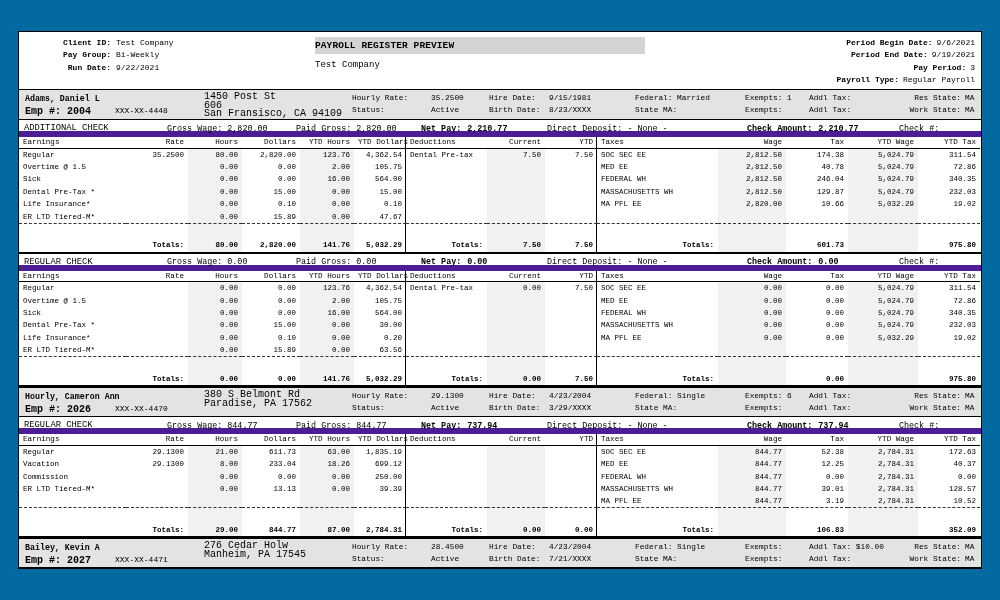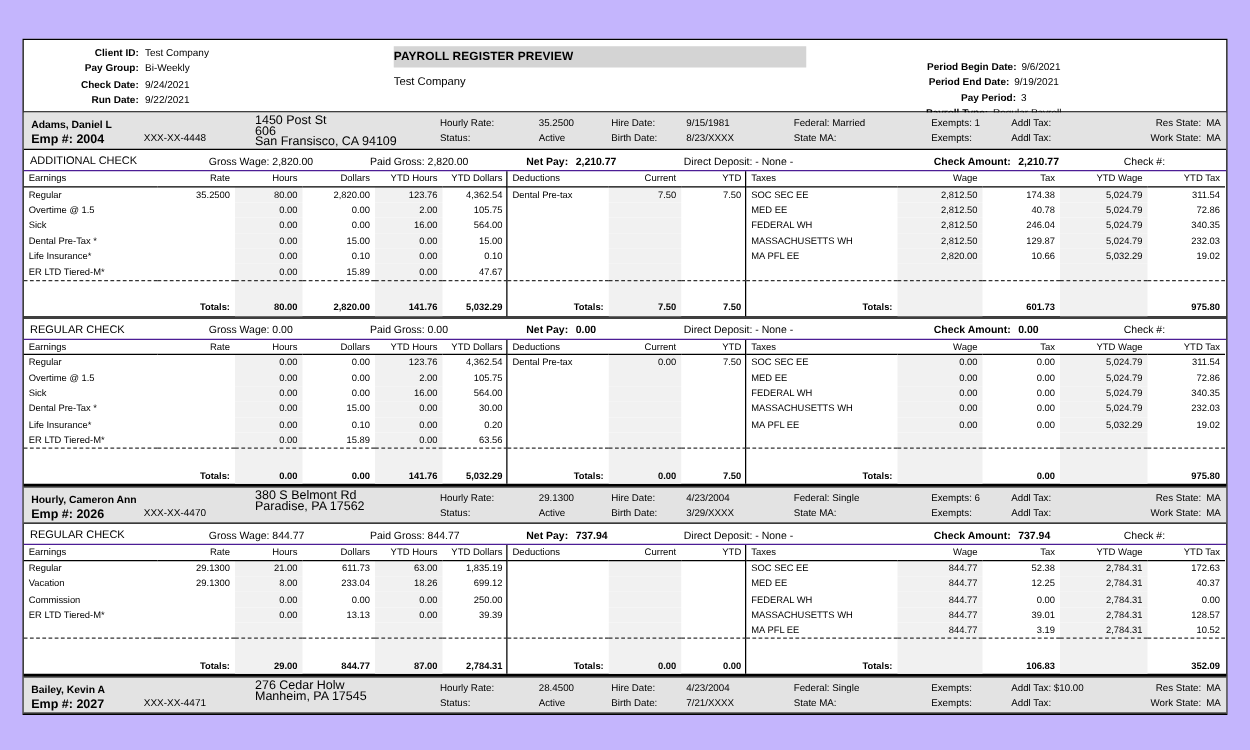--- a/index.html
+++ b/index.html
@@ -11,22 +11,23 @@
   body {
     font-family: "Liberation Sans", sans-serif;
     font-size: 7.5px;
     color: #000000;
     -webkit-font-smoothing: antialiased;
   }
   #page {
     position: relative;
     width: 1000px;
     height: 600px;
-    background: #c4b5fd;
+    background: #0369a1;
     overflow: hidden;
+    font-family: Liberation Mono, monospace;
   }
   .sheet {
     position: absolute;
     left: 18px;
     top: 31px;
     width: 964px;
     border: 1.5px solid #000;
     background: #fff;
     box-sizing: border-box;
   }
@@ -38,23 +39,23 @@
     border-bottom: 1.5px solid #000;
     box-sizing: border-box;
   }
   .hdr-left {
     position: absolute;
     left: 0px; top: 5px;
     width: 300px;
   }
   .hdr-right {
     position: absolute;
-    right: 6px; top: 16px;
+    right: 6px; top: 5px;
     width: 360px;
-    text-align: center;
+    text-align: right;
   }
   .kv {
     line-height: 12.4px;
     font-size: 8px;
     white-space: nowrap;
   }
   .hdr-left .kv .k {
     display: inline-block;
     width: 92px;
     text-align: right;
@@ -120,21 +121,21 @@
   .emp-c8 { position: absolute; left: 878px; width: 64px; text-align: right; }
   .emp-c9 { position: absolute; left: 946px; width: 24px; text-align: left; }
   .r1 { top: 4px; }
   .r2 { top: 16px; }
 
   
   .check-line {
     position: relative;
     height: 17px;
     font-size: 8.4px;
-    border-bottom: 1px solid #4c1d95;
+    border-bottom: 6px solid #4c1d95;
     box-sizing: border-box;
   }
   .check-type { position: absolute; left: 5px; top: 3px; font-size: 8.8px; }
   .cl-gross { position: absolute; left: 148px; top: 3.5px; }
   .cl-paid  { position: absolute; left: 277px; top: 3.5px; }
   .cl-net   { position: absolute; left: 402px; top: 3.5px; font-weight: bold; }
   .cl-dd    { position: absolute; left: 528px; top: 3.5px; }
   .cl-amt   { position: absolute; left: 728px; top: 3.5px; font-weight: bold; }
   .cl-chk   { position: absolute; left: 880px; top: 3.5px; }
   .cl-net .lbl, .cl-amt .lbl { font-weight: bold; }
@@ -212,23 +213,20 @@
 <div id="page">
   <div class="sheet">
 
     <div class="report-header">
       <div class="hdr-left">
         <div class="kv">
           <span class="k">Client ID:</span><span class="v">Test Company</span>
         </div>
         <div class="kv">
           <span class="k">Pay Group:</span><span class="v">Bi-Weekly</span>
-        </div>
-        <div class="kv">
-          <span class="k">Check Date:</span><span class="v">9/24/2021</span>
         </div>
         <div class="kv">
           <span class="k">Run Date:</span><span class="v">9/22/2021</span>
         </div>
       </div>
 
       <div class="hdr-center">
         <div class="title-bar">PAYROLL REGISTER PREVIEW</div>
         <div class="title-sub">Test Company</div>
       </div>

